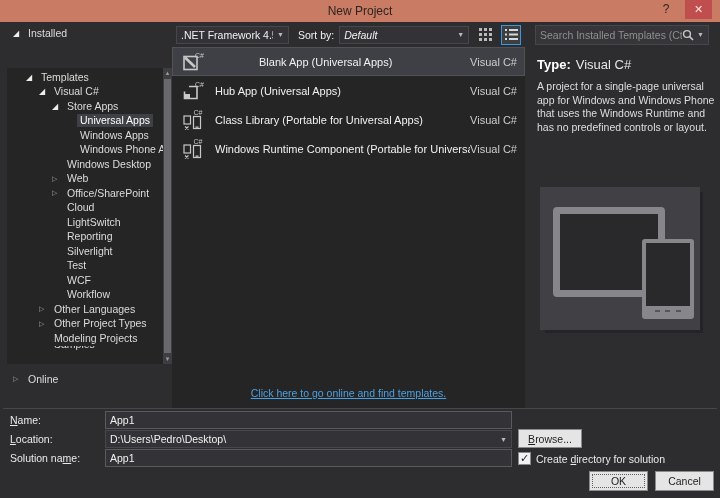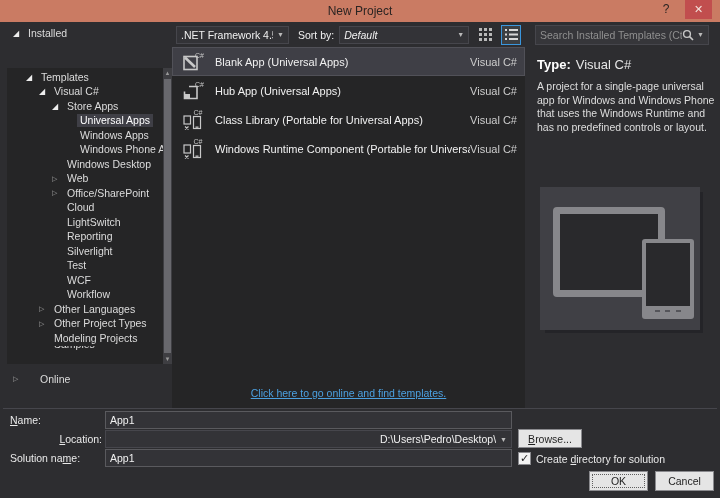--- a/index.html
+++ b/index.html
@@ -45,21 +45,21 @@
   .view-btn{ width:20px; height:20px; margin-left:6px; display:flex; align-items:center; justify-content:center; border:1px solid transparent; }
   .view-btn.selected{ border-color:var(--c-view_selected_border); background:#3c3f42; }
   .search-box{ margin-left:auto; margin-right:8px; width:174px; height:20px; background:#36363a; border:1px solid #46464c; display:flex; align-items:center; padding:0 4px; }
   .search-box input{ flex:1; background:transparent; border:none; outline:none; color:#d0d0d0; font-size:10.5px; min-width:0; font-family:inherit; }
   .search-box input::placeholder{ color:#8f8f8f; }
   .search-box .sarr{ font-size:7px; color:#b9b9b9; margin-left:3px; }
 
   
   .list-pane{ position:absolute; left:169px; top:25px; width:353px; height:361px; background:var(--c-list_background); }
   .tpl-row{ display:flex; align-items:center; height:29px; border:1px solid transparent; cursor:default; }
-  .tpl-row.selected{ background:var(--c-selection); border-color:#515158; }
+  .tpl-row.selected{ background:var(--c-selection); border-color:#515158;gap:44px; }
   .tpl-icon{ width:24px; height:24px; margin-left:8px; flex:0 0 24px; }
   .tpl-name{ margin-left:10px; font-size:11px; color:#f1f1f1; white-space:nowrap; flex:1; overflow:hidden; }
   .tpl-lang{ margin-right:7px; font-size:11px; color:#cdcdcd; white-space:nowrap; }
   .online-link-row{ position:absolute; left:0; right:0; bottom:7px; text-align:center; }
   .online-link-row a{ font-size:10.5px; color:var(--c-link); text-decoration:underline; cursor:pointer; }
 
   
   .info-pane{ position:absolute; left:522px; top:25px; right:0; height:361px; padding:10px 12px; color:#e6e6e6; }
   .type-row{ font-size:13px; margin-bottom:8px; }
   .type-row .t-label{ font-weight:bold; color:#ffffff; }
@@ -71,21 +71,21 @@
   .pv-phone .pv-keys{ position:absolute; left:0; right:0; bottom:0; height:9px; background:#87878b; display:flex; align-items:center; justify-content:space-around; padding:0 6px; }
   .pv-phone .pv-keys i{ display:block; width:5px; height:2px; background:#55555a; }
 
   
   .divider{ position:absolute; left:0; right:0; top:386px; height:1px; background:#46464c; }
   .bottom{ position:absolute; left:0; right:0; top:387px; height:83px; font-size:10.5px; color:#eaeaea; }
   .form-label{ position:absolute; left:7px; width:92px; line-height:18px; }
   .form-label u, .btn u, .chk-label u{ text-decoration:underline; }
   .txt-input{ position:absolute; left:102px; width:407px; height:18px; background:var(--c-input_bg); border:1px solid #5a5a5e; color:#f1f1f1; font-size:10.5px; padding:0 4px; font-family:inherit; outline:none; }
   .loc-combo{ position:absolute; left:102px; width:407px; height:18px; }
-  .row1{ top:2px; } .row2{ top:21px;text-align:right; } .row3{ top:40px; }
+  .row1{ top:2px; } .row2{ top:21px; } .row3{ top:40px; }
   .btn{ background:var(--c-button_face); border:1px solid #8a8a8e; color:#1e1e1e; font-size:10.5px; font-family:inherit; cursor:default; }
   .browse-btn{ position:absolute; left:515px; top:20px; width:64px; height:19px; }
   .chk-row{ position:absolute; left:515px; top:43px; display:flex; align-items:center; }
   .checkbox{ width:13px; height:13px; background:#f2f2f2; border:1px solid #8a8a8e; color:#1e1e1e; font-size:11px; line-height:11px; text-align:center; }
   .chk-label{ margin-left:5px; }
   .ok-btn{ position:absolute; left:586px; top:62px; width:59px; height:20px; outline:1px dotted #5f5f5f; outline-offset:-4px; }
   .cancel-btn{ position:absolute; left:652px; top:62px; width:59px; height:20px; }
 </style>
 </head>
 <body>
@@ -189,21 +189,21 @@
               <span class="lbl">Samples</span>
             </div>
           </div>
         <div class="vscroll">
           <div class="s-arrow s-up">▲</div>
           <div class="thumb"></div>
           <div class="s-arrow s-down">▼</div>
         </div>
       </div>
       <div class="tree-root-bottom" id="tree-bottom">
-          <div class="tree-row" style="padding-left: 6px; gap: 12px;">
+          <div class="tree-row" style="padding-left: 6px;">
             <span class="arrow collapsed">▷</span>
             <span class="lbl">Online</span>
           </div>
         </div>
     </div>
 
     <div class="toolbar">
       <div class="combo fw-combo">
         <span class="cval">.NET Framework 4.5</span>
         <span class="carr">▼</span>

